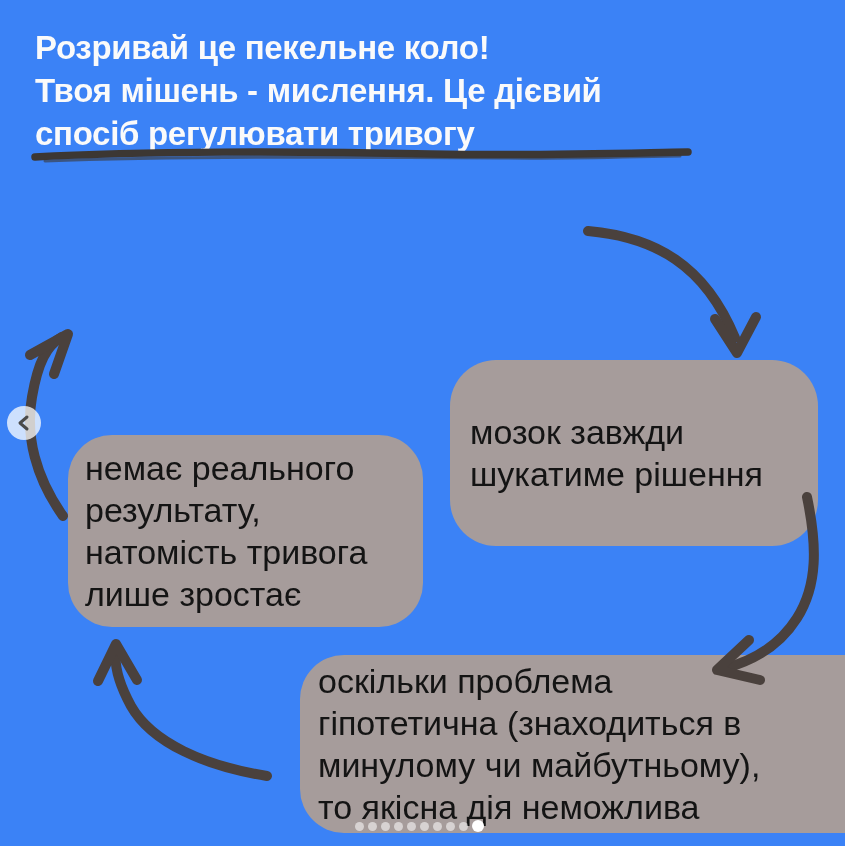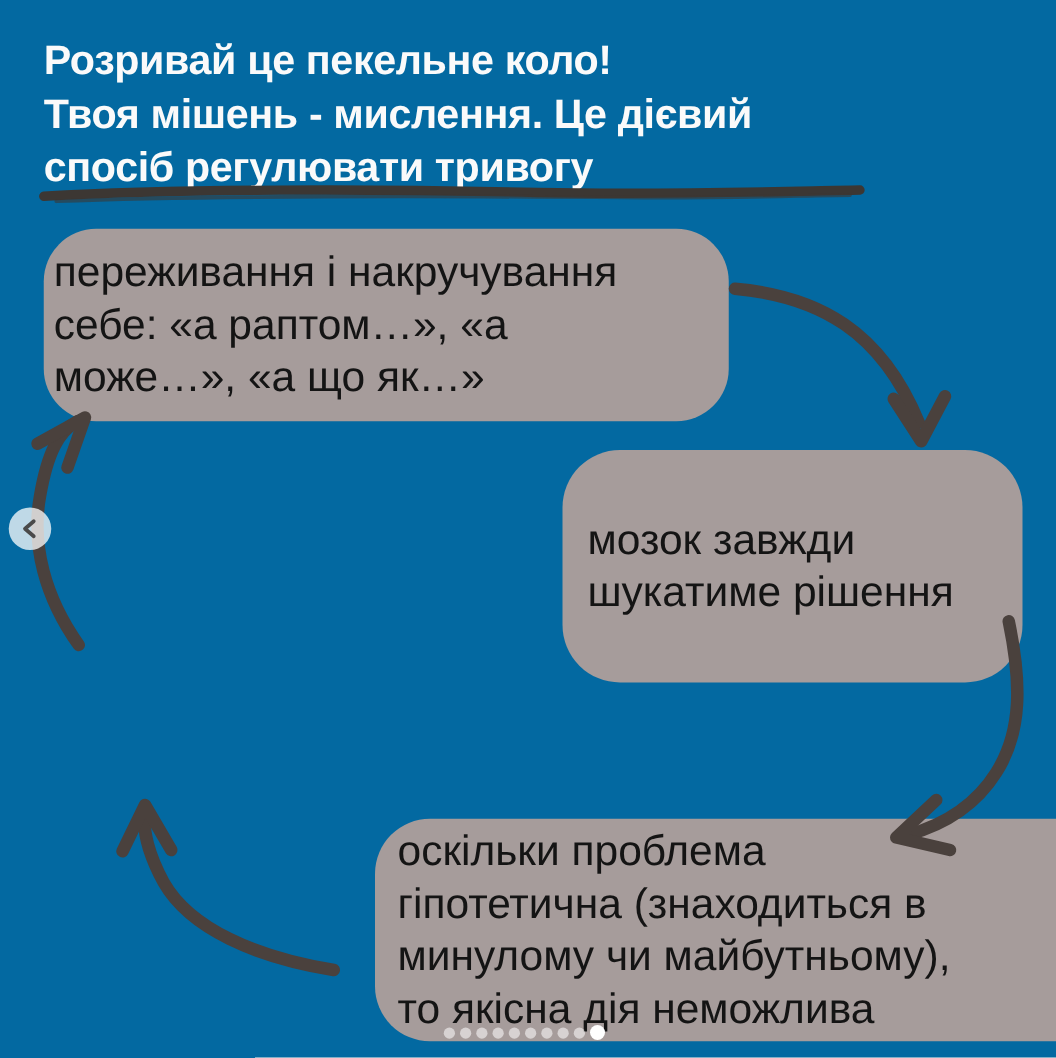--- a/index.html
+++ b/index.html
@@ -1,19 +1,19 @@
 <!DOCTYPE html>
 <html><head>
 <meta charset="utf-8">
 <style>
   html,body{margin:0;padding:0;background:#e8e8e8;}
   .canvas{
     position:relative;
     width:845px;height:846px;
-    background:#0369a1;
+    background:#3b82f6;
     overflow:hidden;
     font-family:"Liberation Sans",sans-serif;
   }
   .title{
     position:absolute;left:35px;top:26px;width:700px;
     color:#fafafa;font-weight:bold;
     font-size:33px;line-height:43px;letter-spacing:-0.3px;
     white-space:pre-line;
   }
   .box{
@@ -57,25 +57,26 @@
 </style>
 </head>
 <body>
 
 <div class="canvas">
 
   <div class="title">Розривай це пекельне коло!
 Твоя мішень - мислення. Це дієвий
 спосіб регулювати тривогу</div>
 
-  <div class="box box-1">переживання і накручування
-себе: «а раптом…», «а
-може…», «а що як…»</div>
   <div class="box box-2">мозок завжди
 шукатиме рішення</div>
+  <div class="box box-3">немає реального
+результату,
+натомість тривога
+лише зростає</div>
   <div class="box box-4">оскільки проблема
 гіпотетична (знаходиться в
 минулому чи майбутньому),
 то якісна дія неможлива</div>
 
   <svg class="overlay" viewBox="0 0 845 846" fill="none" stroke="#4a413d" stroke-linecap="round" stroke-linejoin="round">
 
     <g stroke="#3c3733">
       <path d="M35 157 C 140 151, 300 151, 430 154 C 540 156, 630 153, 688 152" stroke-width="7.5"></path>
       <path d="M45 161 C 180 156, 380 157, 500 158 C 580 159, 650 156, 680 156" stroke-width="3" opacity="0.6"></path>

